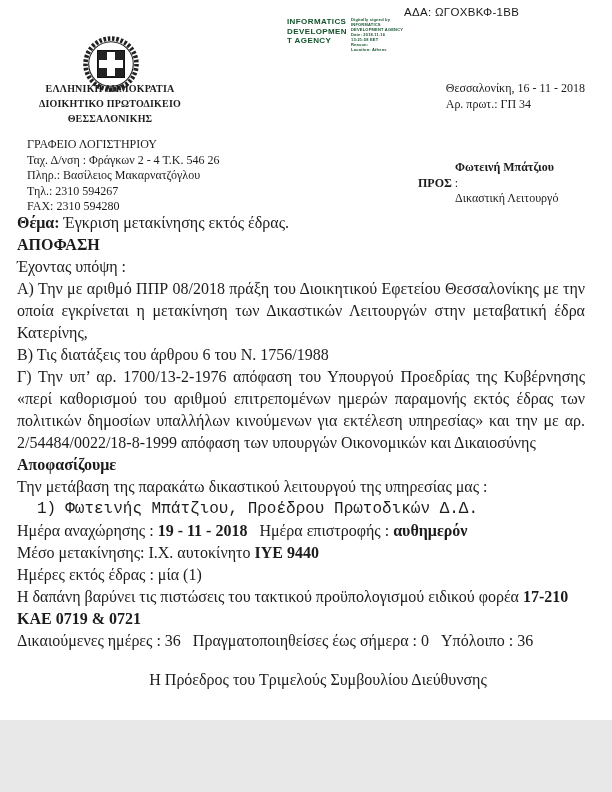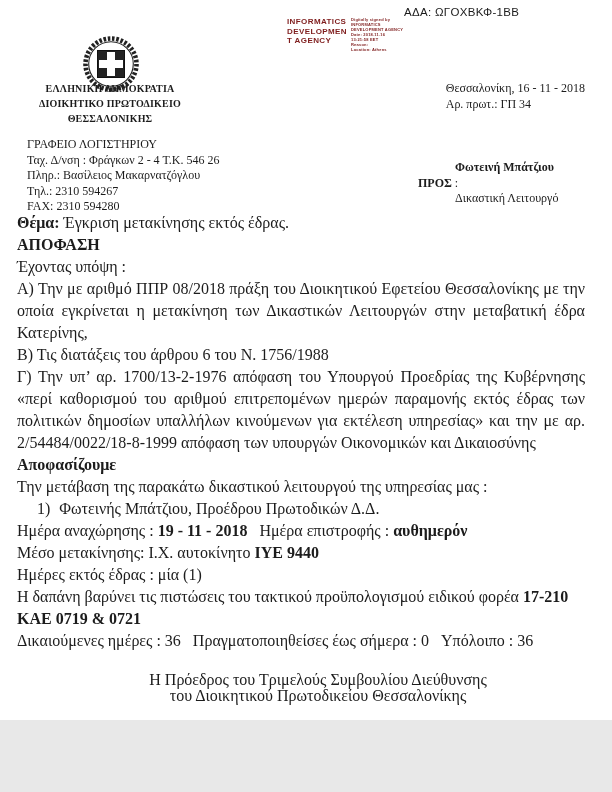--- a/index.html
+++ b/index.html
@@ -12,38 +12,38 @@
   .abs { position:absolute; }
   .b { font-weight:bold; }
 
   
   .ada {
     left:404px; top:6px;
     font-family:"Liberation Sans", sans-serif; font-size:11.5px; color:#1a1a1a;
     letter-spacing:0.3px; white-space:nowrap;
   }
   .stamp { left:287px; top:17px; display:flex; align-items:flex-start;
-    font-family:"Liberation Sans", sans-serif; color:#7f1d1d; }
+    font-family:"Liberation Sans", sans-serif; color:#14532d; }
   .stamp-agency { font-size:8px; line-height:9.5px; font-weight:bold; letter-spacing:0.4px; }
   .stamp-details { font-size:4px; line-height:5px; margin-left:4px; font-weight:bold; letter-spacing:0.2px; }
 
   
   .emblem { left:82px; top:35px; }
   .org-block { left:0px; top:81px; width:220px; text-align:center;
     font-weight:bold; font-size:10px; line-height:15px; letter-spacing:0.2px; }
   .date-block { right:27px; top:81px; text-align:left; font-size:12px; line-height:15.5px; }
   .contact-block { left:27px; top:137px; font-size:12px; line-height:15.5px; }
   .recipient-block { left:418px; top:160px; font-size:12px; line-height:15.5px; }
   .recipient-indent { margin-left:37px; }
 
   
   .body-block { left:17px; right:27px; top:212px; line-height:22px; font-size:16px; }
   .just { text-align:justify; }
   .center { text-align:left; }
-  .list-item { padding-left:20px; }
+  .list-item { padding-left:20px;font-family:Liberation Mono, monospace; }
   .gap-md { margin-left:9px; }
   .gap-lg { margin-left:12px; }
   .sig-block { text-align:center; line-height:16px; margin-top:20px; padding-left:34px; }
   .sig-name-block { text-align:center; line-height:16px; margin-top:36px; padding-left:10px; }
   p { margin:0; }
 </style>
 </head>
 <body>
 
 <div class="page">
@@ -127,21 +127,20 @@
     <p><span>Μέσο μετακίνησης: Ι.Χ. αυτοκίνητο </span><span class="b">ΙΥΕ 9440</span></p>
 
     <p>Ημέρες εκτός έδρας : μία (1)</p>
 
     <p><span>Η δαπάνη βαρύνει τις πιστώσεις του τακτικού προϋπολογισμού ειδικού φορέα </span><span class="b">17-210 ΚΑΕ 0719 &amp; 0721</span></p>
 
     <p><span>Δικαιούμενες ημέρες : 36</span><span class="gap-lg">Πραγματοποιηθείσες έως σήμερα : 0</span><span class="gap-lg">Υπόλοιπο : 36</span></p>
 
     <div class="sig-block">
       <div>Η Πρόεδρος του Τριμελούς Συμβουλίου Διεύθυνσης</div>
-      <div>του Διοικητικού Πρωτοδικείου Θεσσαλονίκης</div>
     </div>
 
     <div class="sig-name-block">
       <div>Ευγενία Παπαδοπούλου</div>
       <div>Πρόεδρος Πρωτοδικών Δ.Δ.</div>
     </div>
 
   </div>
 </div>
 

